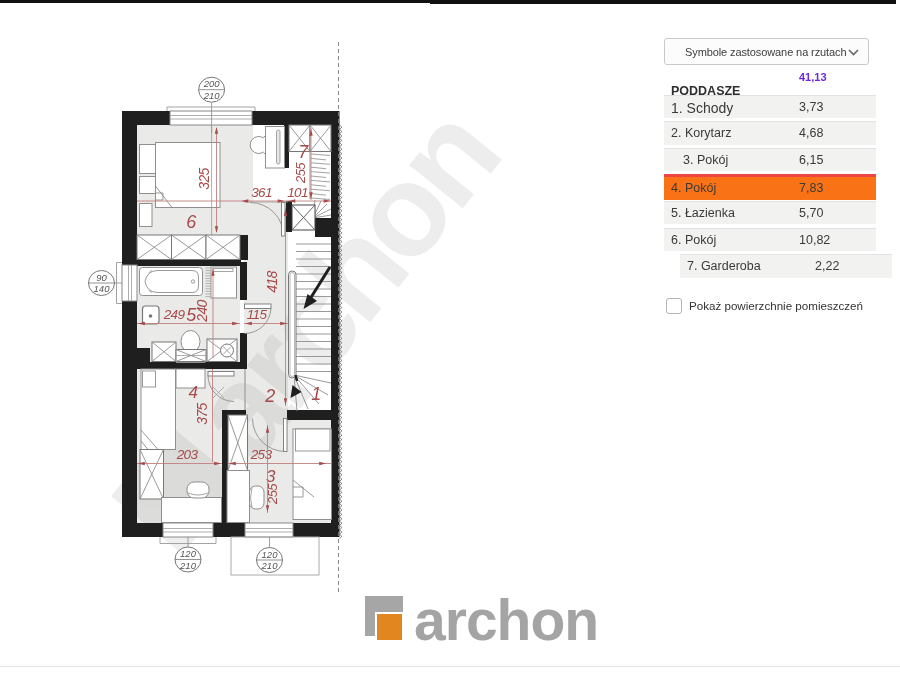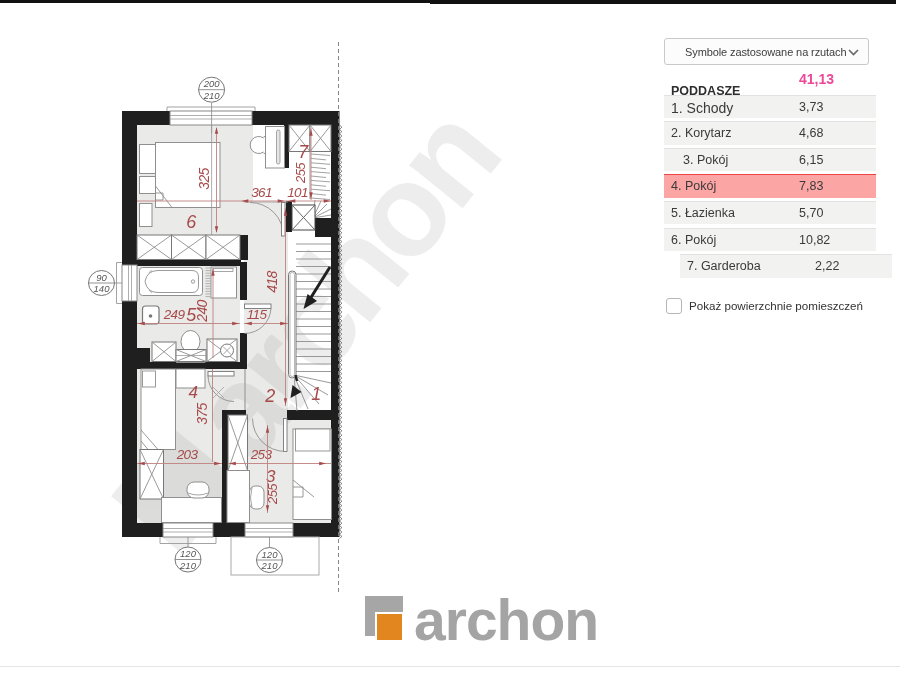--- a/index.html
+++ b/index.html
@@ -277,35 +277,35 @@
   <div style="position:relative;width:202.5px;height:24.5px;border:1px solid #c9c9c9;border-radius:3px;background:#fcfcfc;white-space:nowrap;">
     <span style="position:absolute;left:20px;top:6.5px;font-size:11px;color:#3d3d3d;letter-spacing:-0.1px;">Symbole zastosowane na rzutach</span>
     <svg width="11" height="7" viewBox="0 0 11 7" style="position:absolute;right:9px;top:10px;">
           <path d="M1,1 L5.5,5.5 L10,1" fill="none" stroke="#666" stroke-width="1.6"></path>
         </svg>
   </div>
 
   <div style="position:relative;margin-top:4px;width:212px;height:222px;">
   <div style="position:absolute;left:0;top:0;width:212px;height:22px;">
           <span style="position:absolute;left:7px;top:2px;font-weight:bold;font-size:12.5px;color:#2e2e2e;margin-top:13px;">PODDASZE</span>
-          <span style="position:absolute;left:135px;top:2px;font-weight:bold;font-size:14px;color:#ec4899;">41,13</span>
+          <span style="position:absolute;left:135px;top:2px;font-weight:bold;font-size:11px;color:#6d28d9;">41,13</span>
         </div>
         <div style="position:absolute;left:0;top:26.0px;width:212px;height:22.5px;background:#f2f2f1;border-top:1px solid #e2e2e2;">
           <span style="position:absolute;left:7px;top:4px;font-size:14px;color:#3a3a3a;">1. Schody</span>
           <span style="position:absolute;left:135px;top:4px;font-size:12.5px;color:#3a3a3a;">3,73</span>
         </div>
         <div style="position:absolute;left:0;top:52.6px;width:212px;height:22.5px;background:#f2f2f1;border-top:1px solid #e2e2e2;">
           <span style="position:absolute;left:7px;top:4px;font-size:12.5px;color:#3a3a3a;">2. Korytarz</span>
           <span style="position:absolute;left:135px;top:4px;font-size:12.5px;color:#3a3a3a;">4,68</span>
         </div>
         <div style="position:absolute;left:0;top:79.2px;width:212px;height:22.5px;background:#f2f2f1;border-top:1px solid #e2e2e2;">
           <span style="position:absolute;left:7px;top:4px;font-size:12.5px;color:#3a3a3a;margin-left:12px;">3. Pokój</span>
           <span style="position:absolute;left:135px;top:4px;font-size:12.5px;color:#3a3a3a;">6,15</span>
         </div>
-        <div style="position:absolute;left:0;top:105.8px;width:212px;height:22.5px;background:#fca5a5;border-top:1px solid #ef4444;">
+        <div style="position:absolute;left:0;top:105.8px;width:212px;height:22.5px;background:#f97316;border-top:3px solid #ef4444;">
           <span style="position:absolute;left:7px;top:4px;font-size:12.5px;color:#3a3a3a;">4. Pokój</span>
           <span style="position:absolute;left:135px;top:4px;font-size:12.5px;color:#3a3a3a;">7,83</span>
         </div>
         <div style="position:absolute;left:0;top:132.4px;width:212px;height:22.5px;background:#f2f2f1;border-top:1px solid #e2e2e2;">
           <span style="position:absolute;left:7px;top:4px;font-size:12.5px;color:#3a3a3a;">5. Łazienka</span>
           <span style="position:absolute;left:135px;top:4px;font-size:12.5px;color:#3a3a3a;">5,70</span>
         </div>
         <div style="position:absolute;left:0;top:159.0px;width:212px;height:22.5px;background:#f2f2f1;border-top:1px solid #e2e2e2;">
           <span style="position:absolute;left:7px;top:4px;font-size:12.5px;color:#3a3a3a;">6. Pokój</span>
           <span style="position:absolute;left:135px;top:4px;font-size:12.5px;color:#3a3a3a;">10,82</span>

